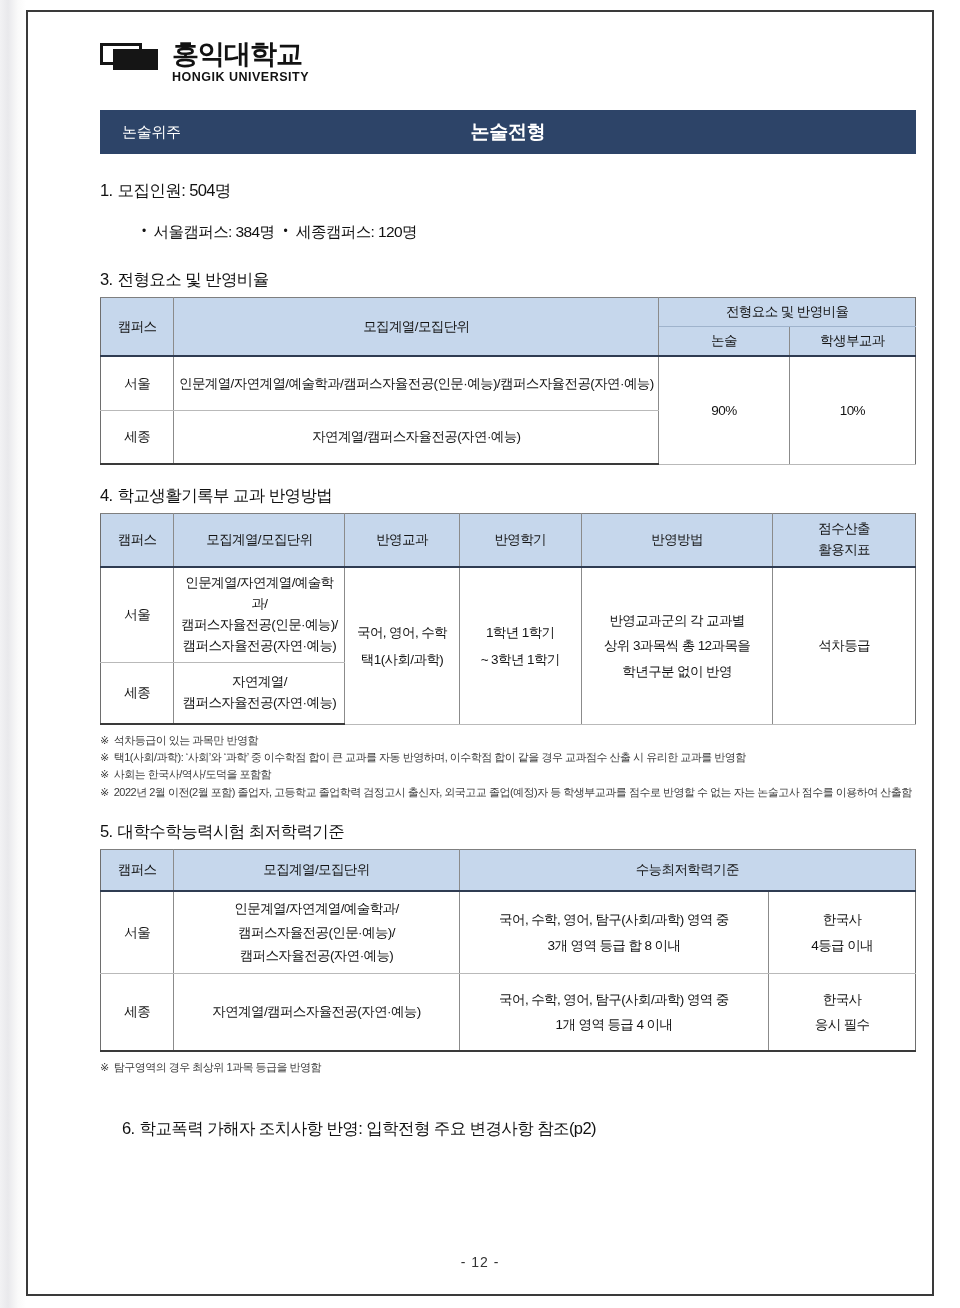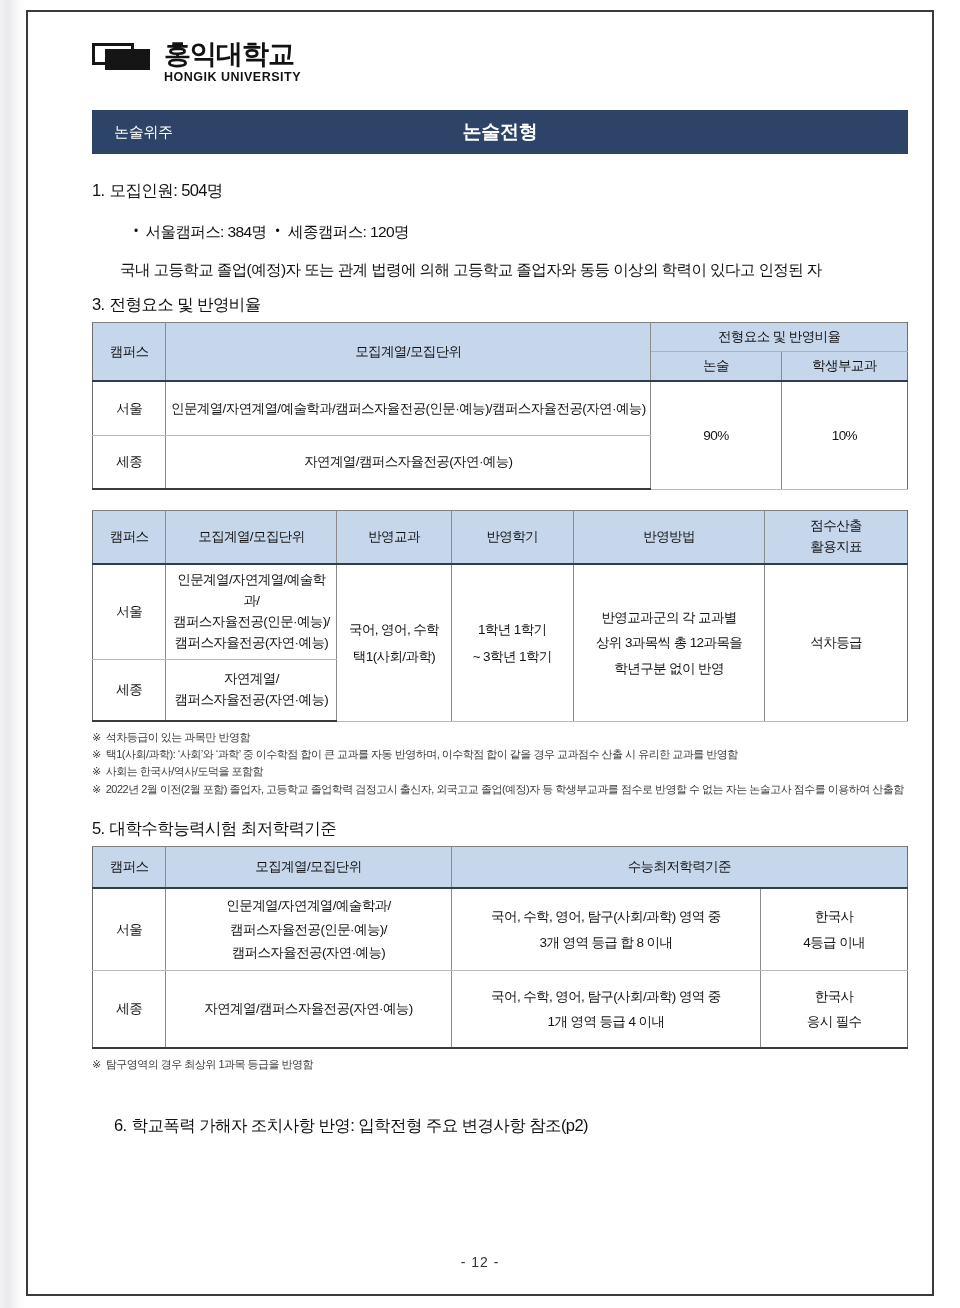--- a/index.html
+++ b/index.html
@@ -26,21 +26,21 @@
     position: absolute;
     left: 26px;
     top: 10px;
     width: 908px;
     height: 1286px;
     background: #ffffff;
     border: 2px solid #3a3a3a;
   }
   .page-inner {
     position: absolute;
-    left: 4px;
+    left: 12px;
     top: 0;
     width: 100%;
     height: 100%;
     padding: 22px 28px 0 60px;
   }
 
   
   .logo-block {
     display: flex;
     align-items: flex-start;
@@ -218,21 +218,20 @@
 
     <div class="section-head">
       <span class="num">1.</span><span>모집인원: 504명</span>
     </div>
     <div class="bullet-line">
       <span class="dot">•</span><span>서울캠퍼스: 384명</span><span class="dot2">•</span><span>세종캠퍼스: 120명</span>
     </div>
 
     <div class="gap-md"></div>
 
-    <div class="sub-line">국내 고등학교 졸업(예정)자 또는 관계 법령에 의해 고등학교 졸업자와 동등 이상의 학력이 있다고 인정된 자</div>
 
     <div class="gap-md"></div>
 
     <div class="section-head">
       <span class="num">3.</span><span>전형요소 및 반영비율</span>
     </div>
 
     <table class="doc">
       <colgroup>
         <col style="width:9%">
@@ -260,20 +259,23 @@
         </tr>
         <tr style="height:54px">
           <td>세종</td>
           <td>자연계열/캠퍼스자율전공(자연·예능)</td>
         </tr>
       </tbody>
     </table>
 
     <div class="gap-lg"></div>
 
+    <div class="section-head">
+      <span class="num">4.</span><span>학교생활기록부 교과 반영방법</span>
+    </div>
 
     <table class="doc">
       <colgroup>
         <col style="width:9%">
           <col style="width:21%">
           <col style="width:14%">
           <col style="width:15%">
           <col style="width:23.5%">
           <col style="width:17.5%">
       </colgroup>

